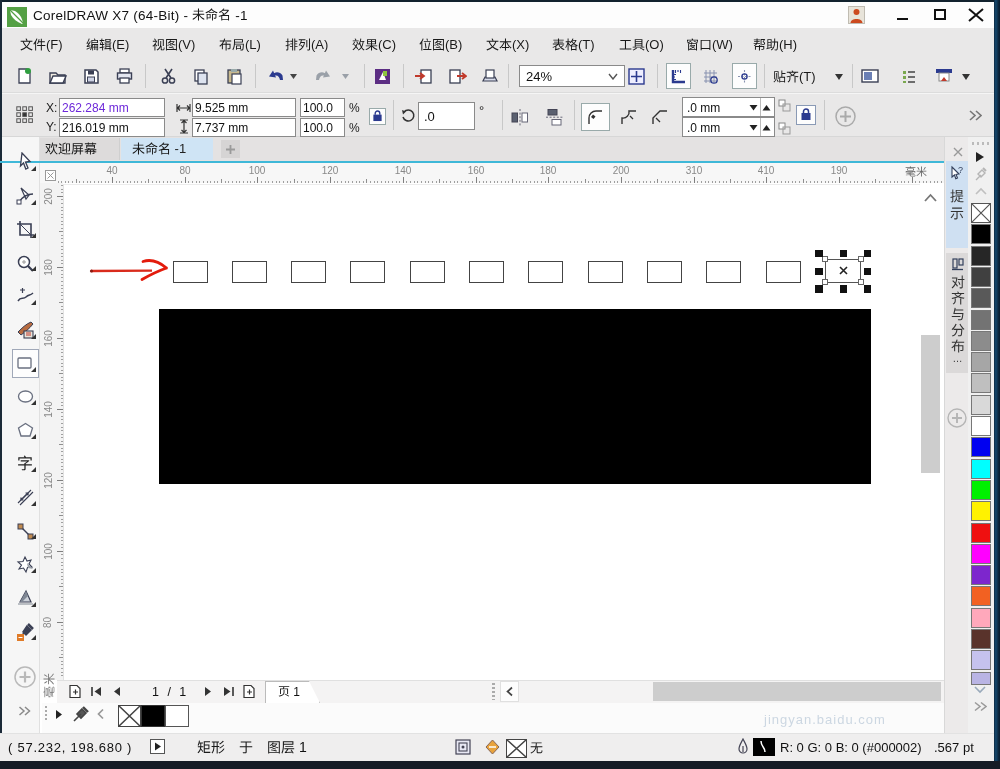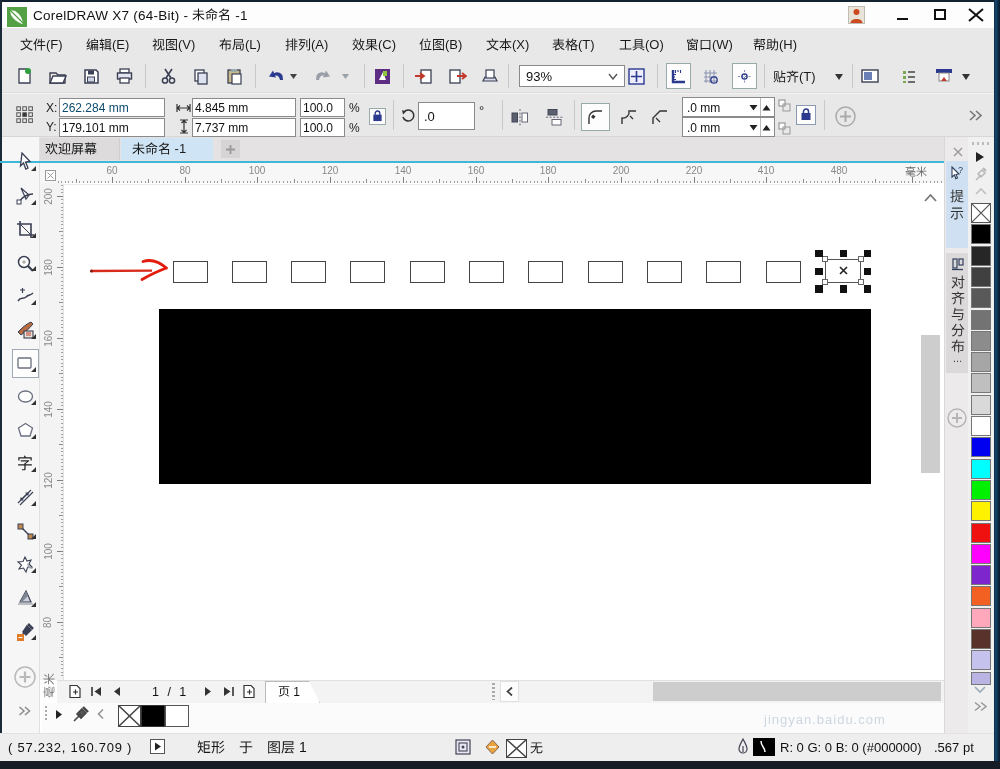--- a/index.html
+++ b/index.html
@@ -159,21 +159,21 @@
     <svg class="abs" style="left:481px;top:68px" width="18" height="16" viewBox="0 0 18 16">
       <path d="M2 13 h14 l-2-4 h-10z" fill="#d8dcea" stroke="#3a3f54" stroke-width="1.2"></path>
       <rect x="5" y="2" width="8" height="8" fill="#fff" stroke="#3a3f54" stroke-width="1.2"></rect>
     </svg>
     <div class="sep" style="left:145px;top:64px;height:24px"></div>
     <div class="sep" style="left:255px;top:64px;height:24px"></div>
     <div class="sep" style="left:364px;top:64px;height:24px"></div>
     <div class="sep" style="left:403px;top:64px;height:24px"></div>
     <div class="sep" style="left:508px;top:64px;height:24px"></div>
     <div class="abs" style="left:519px;top:65px;width:106px;height:22px;background:#fff;border:1px solid #8a8a8a"></div>
-    <div class="abs" style="left:526px;top:69px;font-size:13px;color:#111">93%</div>
+    <div class="abs" style="left:526px;top:69px;font-size:13px;color:#111">24%</div>
     <svg class="abs" style="left:608px;top:73px" width="10" height="7" viewBox="0 0 10 7">
       <path d="M1 1 L5 6 L9 1" stroke="#555" stroke-width="1.4" fill="none"></path>
     </svg>
     <svg class="abs" style="left:628px;top:68px" width="17" height="17" viewBox="0 0 17 17">
       <rect x="1" y="1" width="15" height="15" fill="#eef" stroke="#2b3a8f" stroke-width="1.4"></rect>
       <path d="M8.5 3v11M3 8.5h11" stroke="#2b3a8f" stroke-width="1.6"></path>
     </svg>
     <div class="sep" style="left:657px;top:64px;height:24px"></div>
     <div class="abs" style="left:666px;top:63px;width:25px;height:26px;background:#fdfdfd;border:1px solid #9aa"></div>
     <svg class="abs" style="left:670px;top:68px" width="17" height="17" viewBox="0 0 17 17">
@@ -223,31 +223,31 @@
       <rect x="0.8" y="6.8" width="3.6" height="3.6" fill="none" stroke="#555" stroke-width="1"></rect>
       <rect x="6.8" y="6.8" width="3.6" height="3.6" fill="#333" stroke="#555" stroke-width="1"></rect>
       <rect x="12.8" y="6.8" width="3.6" height="3.6" fill="none" stroke="#555" stroke-width="1"></rect>
       <rect x="0.8" y="12.8" width="3.6" height="3.6" fill="none" stroke="#555" stroke-width="1"></rect>
       <rect x="6.8" y="12.8" width="3.6" height="3.6" fill="none" stroke="#555" stroke-width="1"></rect>
       <rect x="12.8" y="12.8" width="3.6" height="3.6" fill="none" stroke="#555" stroke-width="1"></rect>
     </svg>
     <div class="abs" style="left:46px;top:101px;font-size:12px;color:#222">X:</div>
     <div class="abs" style="left:46px;top:120px;font-size:12px;color:#222">Y:</div>
     <div class="abs" style="left:59px;top:98px;width:106px;height:19px;background:#fff;border:1px solid #8a8a8a"></div>
-    <div class="abs" style="left:62px;top:101px;font-size:12px;color:#0c4a6e">262.284 mm</div>
+    <div class="abs" style="left:62px;top:101px;font-size:12px;color:#6d28d9">262.284 mm</div>
     <div class="abs" style="left:59px;top:118px;width:106px;height:19px;background:#fff;border:1px solid #8a8a8a"></div>
-    <div class="abs" style="left:62px;top:121px;font-size:12px;color:#111">179.101 mm</div>
+    <div class="abs" style="left:62px;top:121px;font-size:12px;color:#111">216.019 mm</div>
     <svg class="abs" style="left:176px;top:103px" width="15" height="10" viewBox="0 0 15 10">
       <path d="M1 1v8M14 1v8M1 5h13M4 2.5 L1.5 5 4 7.5M11 2.5 L13.5 5 11 7.5" stroke="#333" stroke-width="1.2" fill="none"></path>
     </svg>
     <svg class="abs" style="left:179px;top:119px" width="10" height="15" viewBox="0 0 10 15">
       <path d="M1 1h8M1 14h8M5 1v13M2.5 4 L5 1.5 7.5 4M2.5 11 L5 13.5 7.5 11" stroke="#333" stroke-width="1.2" fill="none"></path>
     </svg>
     <div class="abs" style="left:192px;top:98px;width:104px;height:19px;background:#fff;border:1px solid #8a8a8a"></div>
-    <div class="abs" style="left:195px;top:101px;font-size:12px;color:#111">4.845 mm</div>
+    <div class="abs" style="left:195px;top:101px;font-size:12px;color:#111">9.525 mm</div>
     <div class="abs" style="left:192px;top:118px;width:104px;height:19px;background:#fff;border:1px solid #8a8a8a"></div>
     <div class="abs" style="left:195px;top:121px;font-size:12px;color:#111">7.737 mm</div>
     <div class="abs" style="left:300px;top:98px;width:45px;height:19px;background:#fff;border:1px solid #8a8a8a"></div>
     <div class="abs" style="left:303px;top:101px;font-size:12px;color:#111">100.0</div>
     <div class="abs" style="left:300px;top:118px;width:45px;height:19px;background:#fff;border:1px solid #8a8a8a"></div>
     <div class="abs" style="left:303px;top:121px;font-size:12px;color:#111">100.0</div>
     <div class="abs" style="left:349px;top:101px;font-size:12px;color:#222">%</div>
     <div class="abs" style="left:349px;top:121px;font-size:12px;color:#222">%</div>
     <div class="abs" style="left:369px;top:108px;width:17px;height:17px;background:#fdfdfd;border:1px solid #9aa"></div>
     <svg class="abs" style="left:372px;top:110px" width="11" height="12" viewBox="0 0 12 13">
@@ -591,31 +591,31 @@
     <div class="abs" style="left:908.1px;top:181px;width:1px;height:2px;background:#a0a0a0"></div>
     <div class="abs" style="left:911.7px;top:177px;width:1px;height:6px;background:#808080"></div>
     <div class="abs" style="left:915.3px;top:181px;width:1px;height:2px;background:#a0a0a0"></div>
     <div class="abs" style="left:919.0px;top:181px;width:1px;height:2px;background:#a0a0a0"></div>
     <div class="abs" style="left:922.6px;top:181px;width:1px;height:2px;background:#a0a0a0"></div>
     <div class="abs" style="left:926.2px;top:181px;width:1px;height:2px;background:#a0a0a0"></div>
     <div class="abs" style="left:929.9px;top:181px;width:1px;height:2px;background:#a0a0a0"></div>
     <div class="abs" style="left:933.5px;top:181px;width:1px;height:2px;background:#a0a0a0"></div>
     <div class="abs" style="left:937.1px;top:181px;width:1px;height:2px;background:#a0a0a0"></div>
     <div class="abs" style="left:940.8px;top:181px;width:1px;height:2px;background:#a0a0a0"></div>
-    <div class="abs" style="left:100px;top:165px;width:24px;text-align:center;font-size:10px;color:#888">60</div>
+    <div class="abs" style="left:100px;top:165px;width:24px;text-align:center;font-size:10px;color:#888">40</div>
     <div class="abs" style="left:173px;top:165px;width:24px;text-align:center;font-size:10px;color:#888">80</div>
     <div class="abs" style="left:245px;top:165px;width:24px;text-align:center;font-size:10px;color:#888">100</div>
     <div class="abs" style="left:318px;top:165px;width:24px;text-align:center;font-size:10px;color:#888">120</div>
     <div class="abs" style="left:391px;top:165px;width:24px;text-align:center;font-size:10px;color:#888">140</div>
     <div class="abs" style="left:464px;top:165px;width:24px;text-align:center;font-size:10px;color:#888">160</div>
     <div class="abs" style="left:536px;top:165px;width:24px;text-align:center;font-size:10px;color:#888">180</div>
     <div class="abs" style="left:609px;top:165px;width:24px;text-align:center;font-size:10px;color:#888">200</div>
-    <div class="abs" style="left:682px;top:165px;width:24px;text-align:center;font-size:10px;color:#888">220</div>
+    <div class="abs" style="left:682px;top:165px;width:24px;text-align:center;font-size:10px;color:#888">310</div>
     <div class="abs" style="left:754px;top:165px;width:24px;text-align:center;font-size:10px;color:#888">410</div>
-    <div class="abs" style="left:827px;top:165px;width:24px;text-align:center;font-size:10px;color:#888">480</div>
+    <div class="abs" style="left:827px;top:165px;width:24px;text-align:center;font-size:10px;color:#888">190</div>
     <div class="abs" style="left:905px;top:166px;font-size:11px;color:#666"><svg style="width:11px;height:11px;vertical-align:-1.32px;display:inline-block" viewBox="0 -880 1000 1000">
         <path fill="#666" transform="scale(1,-1)" d="M70 421V256H137V366H864V262H932V421ZM268 601H737V522H268ZM194 648V474H816V648ZM430 826C444 807 458 783 470 761H55V701H947V761H555C541 787 519 822 499 849ZM727 356C605 327 378 306 196 297C202 284 209 265 211 252C280 255 356 260 431 266V212L127 192L132 143L431 163V107L79 84L84 32L431 55V30C431 -48 464 -66 584 -66C609 -66 809 -66 837 -66C925 -66 949 -43 959 49C938 53 911 61 894 71C890 1 880 -10 830 -10C787 -10 618 -10 586 -10C518 -10 504 -3 504 30V60L905 87L900 138L504 112V168L846 191L841 239L504 217V273C601 283 691 296 759 311Z"></path>
       </svg><svg style="width:11px;height:11px;vertical-align:-1.32px;display:inline-block" viewBox="0 -880 1000 1000">
         <path fill="#666" transform="scale(1,-1)" d="M813 791C779 712 716 604 667 539L731 509C782 572 845 672 894 758ZM116 753C173 679 232 580 253 516L327 549C302 614 242 711 184 782ZM459 839V455H58V380H400C313 239 168 100 35 29C53 13 77 -15 91 -34C223 47 366 190 459 343V-80H538V346C634 198 779 54 911 -25C924 -5 949 25 968 39C835 108 688 244 598 380H941V455H538V839Z"></path>
       </svg></div>
     <svg class="abs" style="left:44px;top:169px" width="13" height="13" viewBox="0 0 13 13">
       <rect x="1.5" y="1.5" width="10" height="10" fill="#fff" stroke="#999" stroke-width="1"></rect>
       <path d="M3.5 3.5 L9.5 9.5 M9.5 3.5 L3.5 9.5" stroke="#999" stroke-width="1"></path>
     </svg>
     <div class="abs" style="left:2px;top:137px;width:38px;height:596px;background:#f6f6f6;border-right:1px solid #e0e0e0"></div>
@@ -1077,21 +1077,21 @@
     </svg>
     <div class="abs" style="left:118px;top:705px;width:23px;height:22px;background:#fff;border:1.5px solid #444"></div>
     <svg class="abs" style="left:118px;top:705px" width="23" height="22" viewBox="0 0 23 22">
       <path d="M0 0 L23 22 M23 0 L0 22" stroke="#444" stroke-width="1.5"></path>
     </svg>
     <div class="abs" style="left:141px;top:705px;width:24px;height:22px;background:#000;border:1.5px solid #333"></div>
     <div class="abs" style="left:165px;top:705px;width:24px;height:22px;background:#fff;border:1.5px solid #555"></div>
     <div class="abs" style="left:764px;top:712px;font-size:13px;color:#ccd7e2;letter-spacing:1px">jingyan.baidu.com</div>
     <div class="abs" style="left:45px;top:706px;width:2px;height:16px;background:repeating-linear-gradient(#aaa 0 2px,transparent 2px 4px)"></div>
     <div class="abs" style="left:0;top:733px;width:994px;height:28px;background:#efeeee;border-top:1px solid #e2e2e2"></div>
-    <div class="abs" style="left:8px;top:740px;font-size:13px;letter-spacing:0.75px;color:#111">( 57.232, 160.709 )</div>
+    <div class="abs" style="left:8px;top:740px;font-size:13px;letter-spacing:0.75px;color:#111">( 57.232, 198.680 )</div>
     <svg class="abs" style="left:150px;top:739px" width="15" height="15" viewBox="0 0 15 15">
       <rect x="0.5" y="0.5" width="14" height="14" fill="#fff" stroke="#555"></rect>
       <path d="M5 3.5 L11 7.5 L5 11.5Z" fill="#222"></path>
     </svg>
     <div class="abs" style="left:197px;top:739px;font-size:14px;color:#111"><svg style="width:14px;height:14px;vertical-align:-1.68px;display:inline-block" viewBox="0 -880 1000 1000">
         <path fill="#1a1a1a" transform="scale(1,-1)" d="M558 488H816V296H558ZM933 788H482V-40H950V33H558V226H887V559H558V714H933ZM140 839C123 715 93 593 43 512C60 503 91 484 104 472C130 517 152 574 170 637H233V478L232 430H61V359H227C214 229 169 87 36 -21C51 -30 79 -58 88 -74C184 4 239 104 269 205C313 149 376 67 402 26L451 87C426 117 324 241 287 279C293 306 297 333 299 359H449V430H304L305 476V637H425V706H188C197 745 205 785 211 826Z"></path>
       </svg><svg style="width:14px;height:14px;vertical-align:-1.68px;display:inline-block" viewBox="0 -880 1000 1000">
         <path fill="#1a1a1a" transform="scale(1,-1)" d="M846 824C784 743 670 658 574 610C593 596 615 574 628 557C730 613 842 703 916 795ZM875 548C808 461 687 371 584 319C603 304 625 281 638 266C745 325 866 422 943 520ZM898 278C823 153 681 42 532 -19C552 -35 574 -61 586 -79C740 -8 883 111 968 250ZM404 708V449H243V708ZM41 449V379H171C167 230 145 83 37 -36C55 -46 81 -70 93 -86C213 45 238 211 242 379H404V-79H478V379H586V449H478V708H573V778H58V708H172V449Z"></path>
       </svg>　<svg style="width:14px;height:14px;vertical-align:-1.68px;display:inline-block" viewBox="0 -880 1000 1000">
         <path fill="#1a1a1a" transform="scale(1,-1)" d="M124 769V694H470V441H55V366H470V30C470 9 462 3 440 3C418 2 341 1 259 4C271 -18 285 -53 290 -75C393 -75 459 -74 496 -61C534 -49 549 -25 549 30V366H946V441H549V694H876V769Z"></path>
@@ -1117,14 +1117,14 @@
         <path fill="#1a1a1a" transform="scale(1,-1)" d="M114 773V699H446C443 628 440 552 428 477H52V404H414C373 232 276 71 39 -19C58 -34 80 -61 90 -80C348 23 448 208 490 404H511V60C511 -31 539 -57 643 -57C664 -57 807 -57 830 -57C926 -57 950 -15 960 145C938 150 905 163 887 177C882 40 874 17 825 17C794 17 674 17 650 17C599 17 589 24 589 60V404H951V477H503C514 552 519 627 521 699H894V773Z"></path>
       </svg></div>
     <svg class="abs" style="left:737px;top:738px" width="12" height="17" viewBox="0 0 12 17">
       <path d="M6 1 C8 5 10 8 10 11 a4 4 0 1 1 -8 0 C2 8 4 5 6 1Z" fill="none" stroke="#445" stroke-width="1.2"></path>
       <path d="M6 8v6" stroke="#445" stroke-width="1.2"></path>
     </svg>
     <div class="abs" style="left:753px;top:738px;width:22px;height:18px;background:#000"></div>
     <svg class="abs" style="left:753px;top:738px" width="22" height="18" viewBox="0 0 22 18">
       <path d="M8 3 C8 9 12 9 12 14" stroke="#fff" stroke-width="1.5" fill="none"></path>
     </svg>
-    <div class="abs" style="left:780px;top:740px;font-size:13px;color:#111">R: 0 G: 0 B: 0 (#000000)</div>
+    <div class="abs" style="left:780px;top:740px;font-size:13px;color:#111">R: 0 G: 0 B: 0 (#000002)</div>
     <div class="abs" style="left:934px;top:740px;font-size:13px;color:#111">.567 pt</div>
   </div>
 </body></html>

